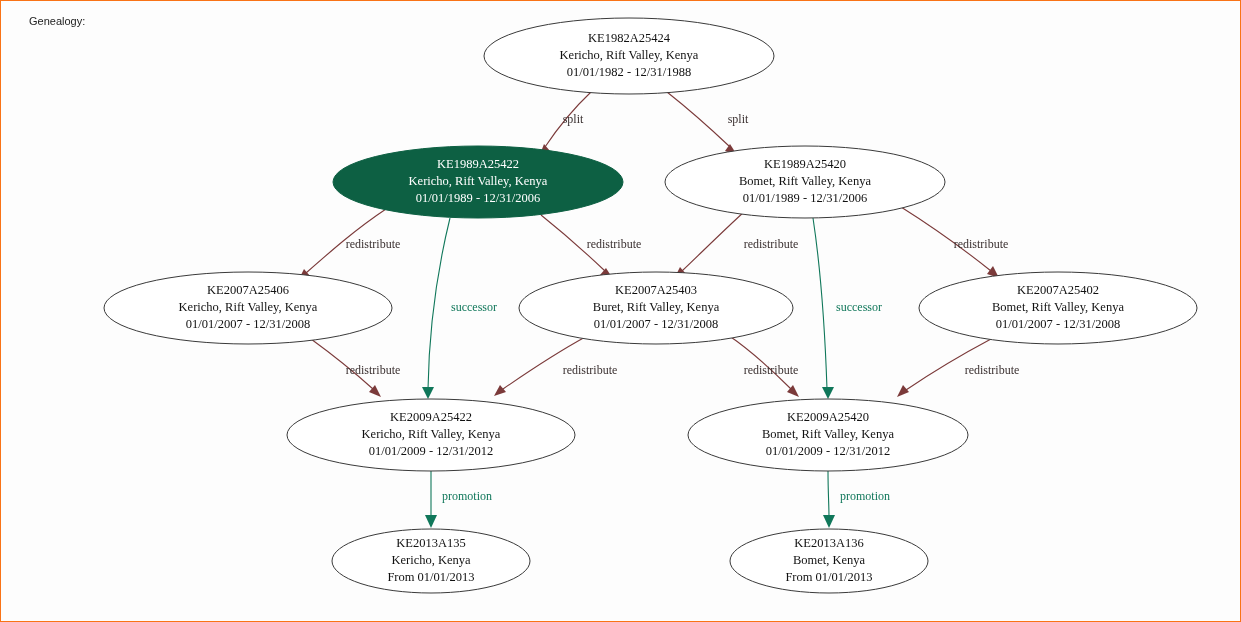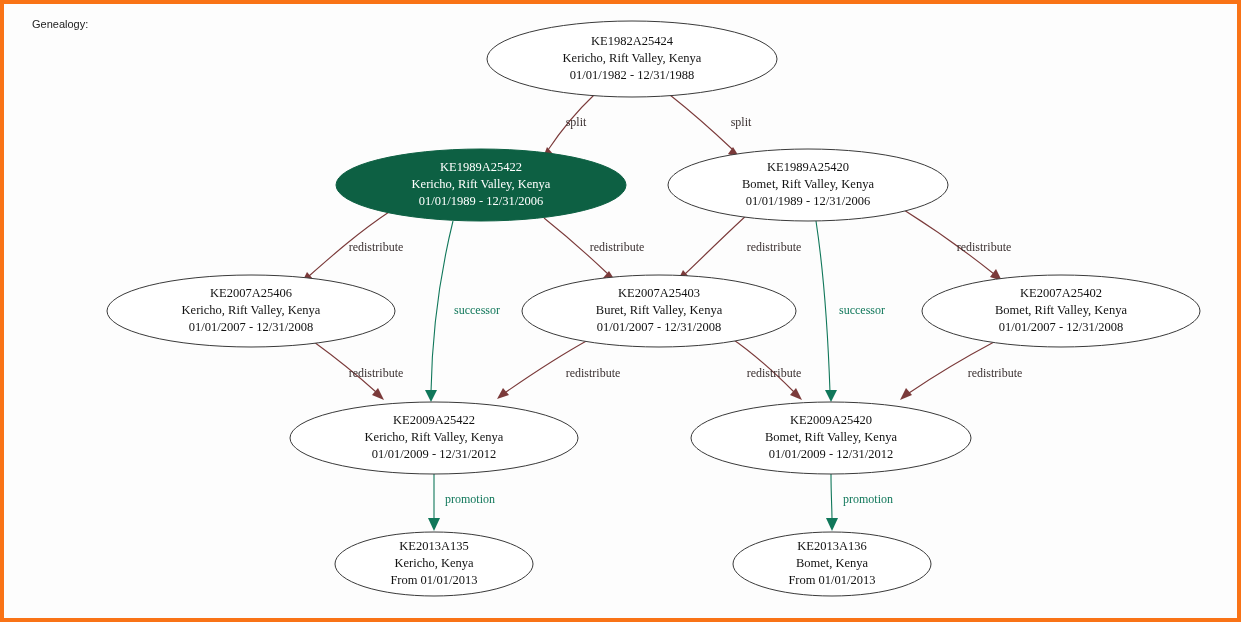--- a/index.html
+++ b/index.html
@@ -5,21 +5,21 @@
   html, body {
     margin: 0;
     padding: 0;
     background: #ffffff;
   }
   #stage {
     position: relative;
     width: 1241px;
     height: 622px;
     background: #fdfdfd;
-    border: 4px solid #f97316;
+    border: 1px solid #f97316;
     box-sizing: border-box;
     overflow: hidden;
     font-family: "Liberation Serif", serif;
   }
   #caption {
     position: absolute;
     left: 28px;
     top: 14px;
     font-family: "Liberation Sans", sans-serif;
     font-size: 11px;

